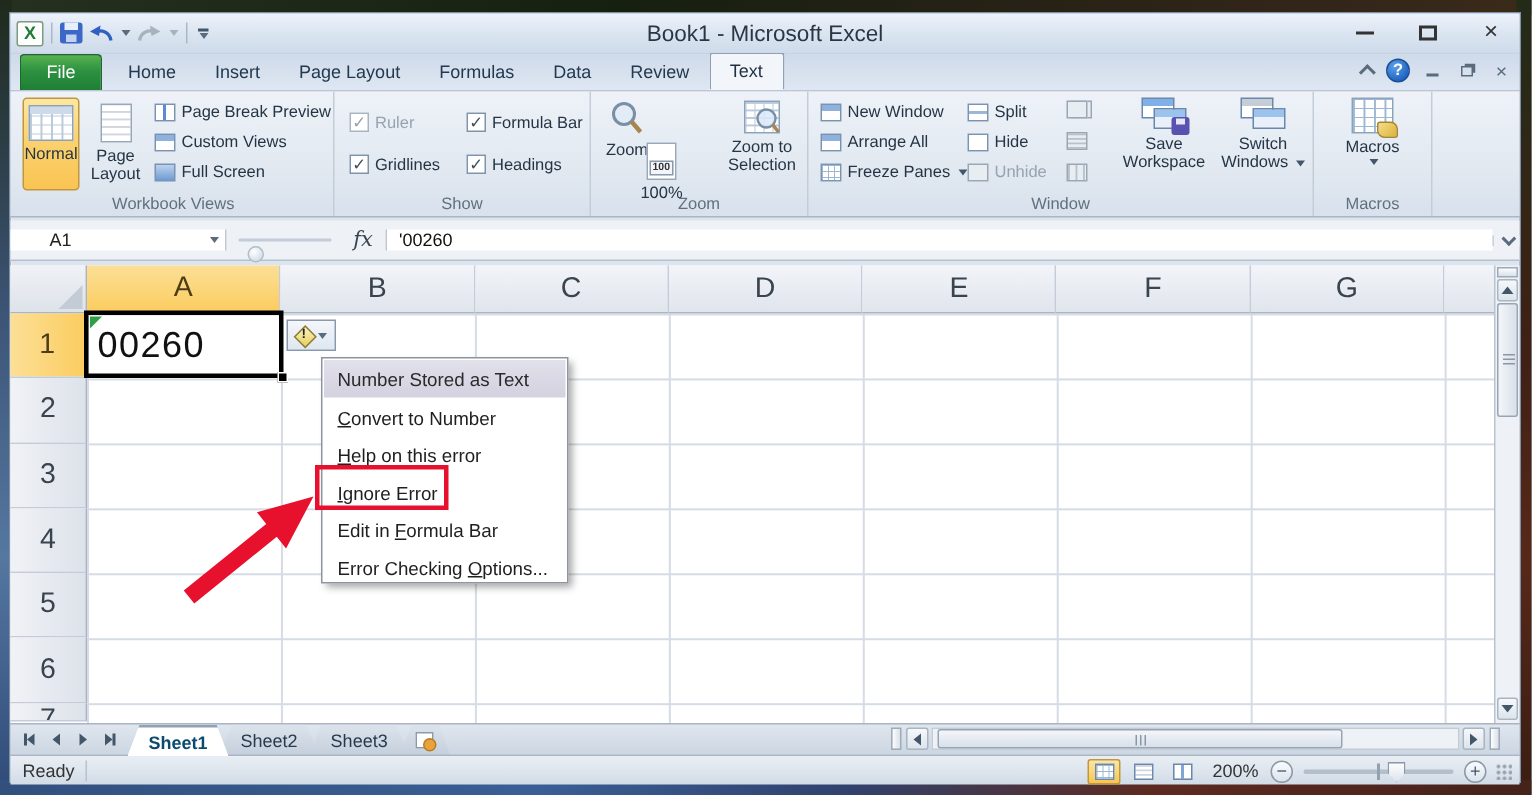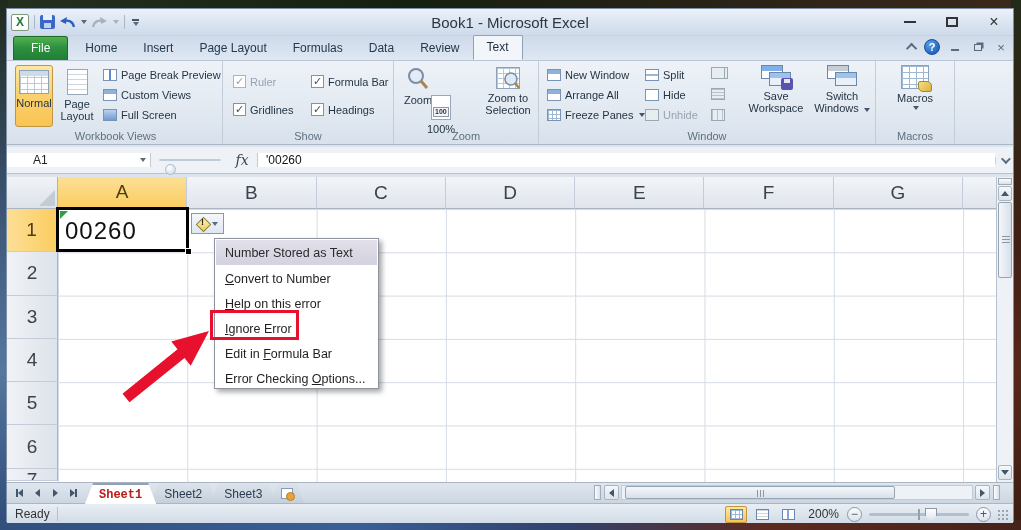--- a/index.html
+++ b/index.html
@@ -218,22 +218,22 @@
   
   .sheetbar { position:absolute; left:0; top:473px; width:100%; height:21px;
               background:linear-gradient(180deg,#dfe6ee,#ccd6e2); border-top:1px solid #aab4c2;
               display:flex; align-items:stretch; }
   .nav { display:flex; align-items:center; gap:2px; padding:0 4px; }
   .navbtn { width:16px; height:16px; display:flex; align-items:center; justify-content:center; }
   .nav-bar { width:2px; height:8px; background:#44566a; }
   .stab { height:21px; display:flex; align-items:center; justify-content:center; font-size:12px;
           color:#2a3a4e; padding:0 14px; clip-path:polygon(8px 0, calc(100% - 8px) 0, 100% 100%, 0 100%);
           background:linear-gradient(180deg,#dce3ec,#c4cfdc); margin-right:-6px; }
-  .stab.active { background:#fff; font-weight:bold; color:#b91c1c; z-index:2;
-                 border-top:2px solid #8fa2b8;font-family:Liberation Mono, monospace; }
+  .stab.active { background:#fff; font-weight:bold; color:#0c4a6e; z-index:2;
+                 border-top:2px solid #8fa2b8; }
   .ins-tab { width:34px; height:21px; clip-path:polygon(8px 0, calc(100% - 8px) 0, 100% 100%, 0 100%);
              background:linear-gradient(180deg,#dce3ec,#c4cfdc); display:flex; align-items:center; justify-content:center; }
   .ins-ic { width:12px; height:11px; background:#fff; border:1px solid #8a9ab0; position:relative; }
   .ins-ic::after { content:""; position:absolute; right:-3px; bottom:-3px; width:7px; height:7px;
                    background:#e8a33d; border-radius:50%; border:1px solid #b97c1e; }
   .hsb { position:absolute; left:587px; top:474px; height:19px; display:flex; align-items:center; }
   .hs-split { width:7px; height:15px; background:linear-gradient(90deg,#fdfdfe,#d9e1ea); border:1px solid #9fabb9; margin-right:3px; }
   .hs-btn { width:15px; height:15px; background:linear-gradient(180deg,#f6f8fa,#dde4ec); border:1px solid #aab5c2;
             border-radius:2px; display:flex; align-items:center; justify-content:center; }
   .hs-track { width:352px; height:15px; background:#eef1f5; border:1px solid #c2cbd6; position:relative; margin:0 2px; }

